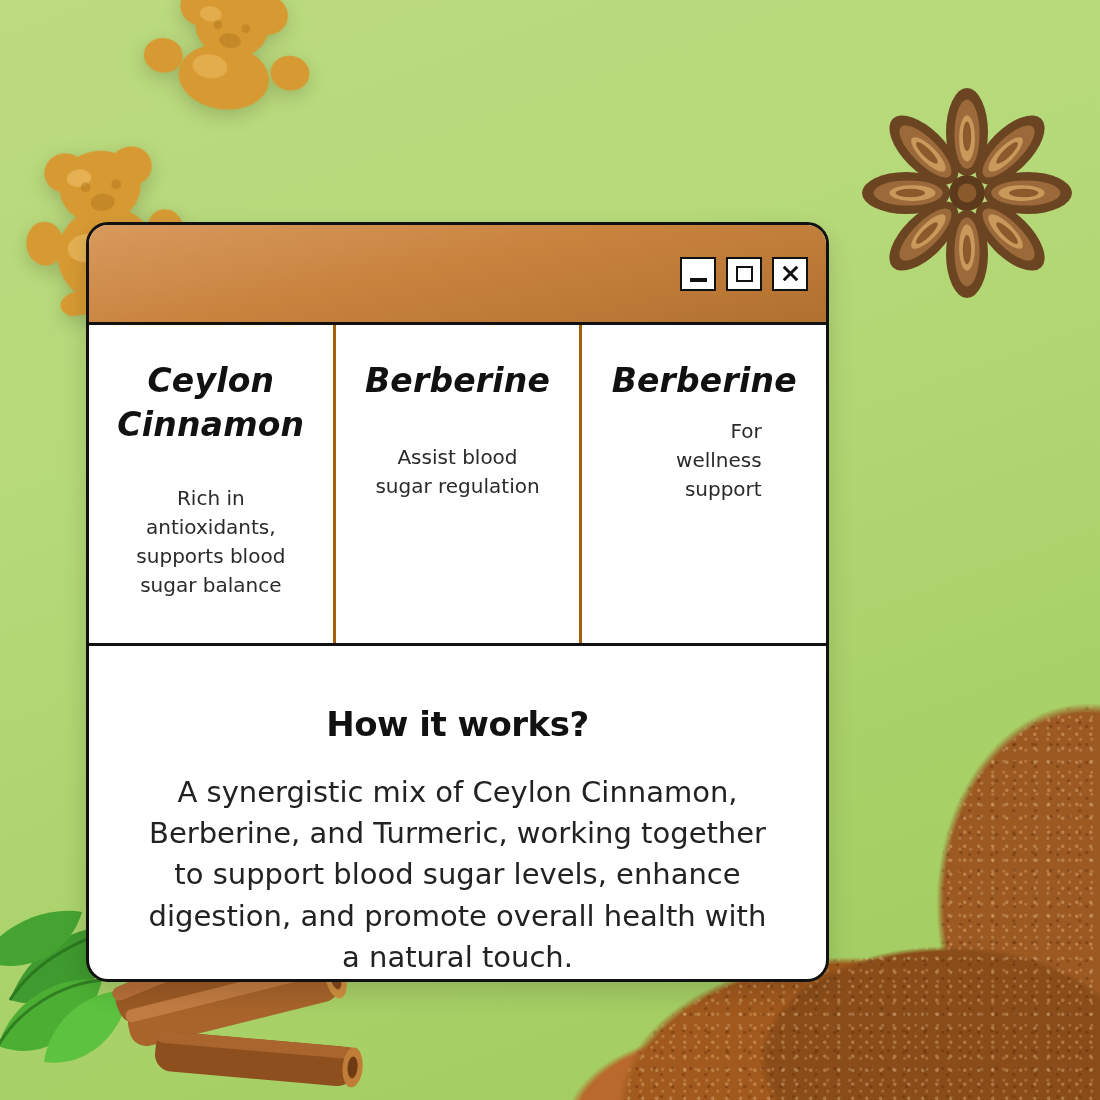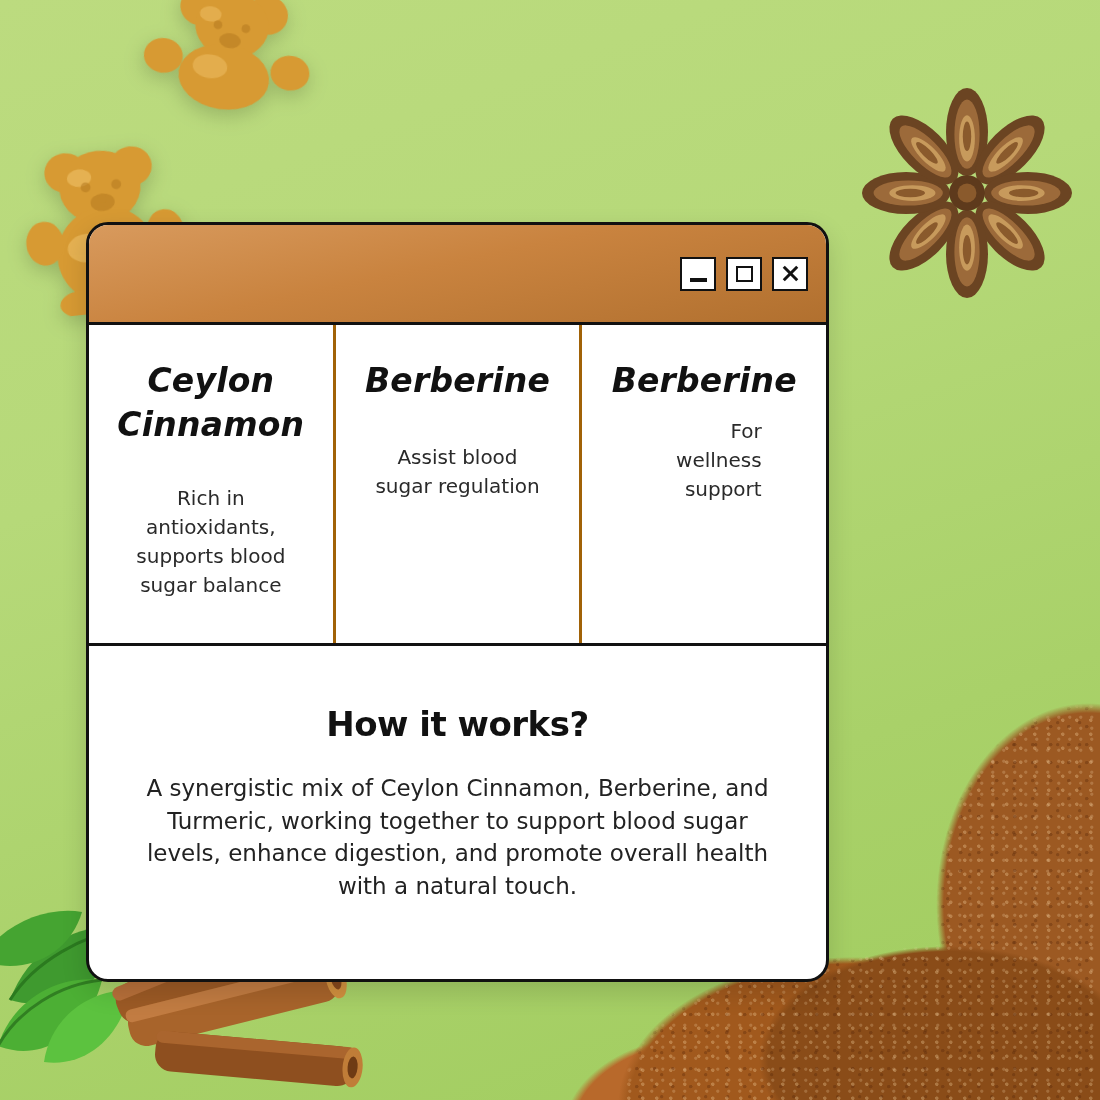--- a/index.html
+++ b/index.html
@@ -166,21 +166,21 @@
     margin: 16px;
     font-family: "DejaVu Sans", sans-serif;
     font-weight: 700;
     font-size: 34px;
     color: #111;
     letter-spacing: -0.5px;
   }
   .howit p {
     margin: 28px auto 0;
     max-width: 740px;
-    font-size: 23px;
+    font-size: 29px;
     line-height: 1.42;
     color: #222;
   }
 </style>
 </head>
 <body>
 
 <div class="stage">
 
   <div class="deco powder"></div>

